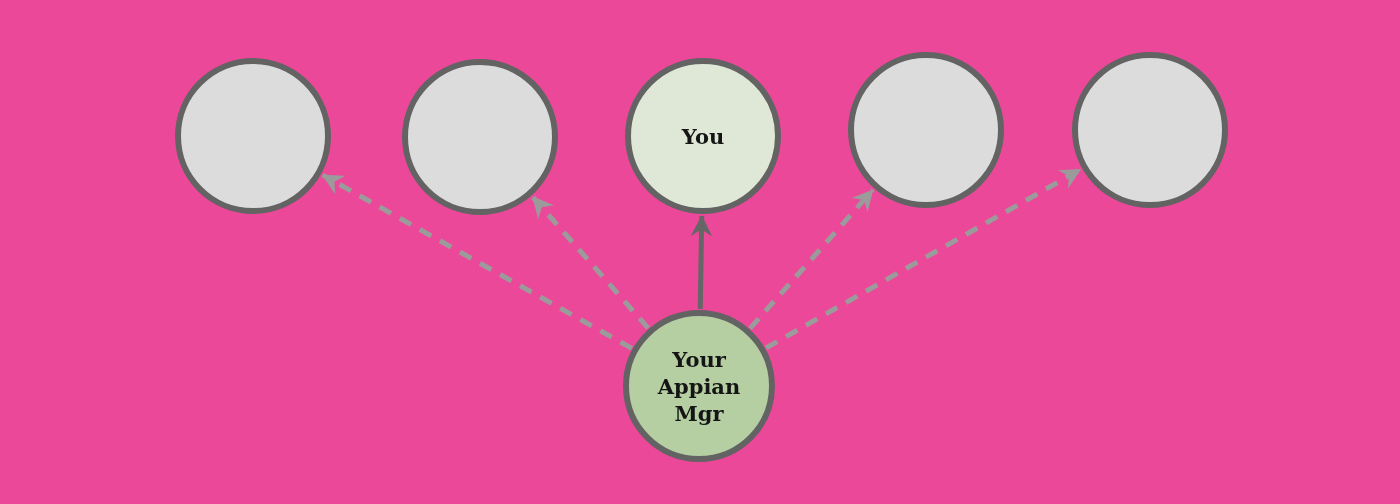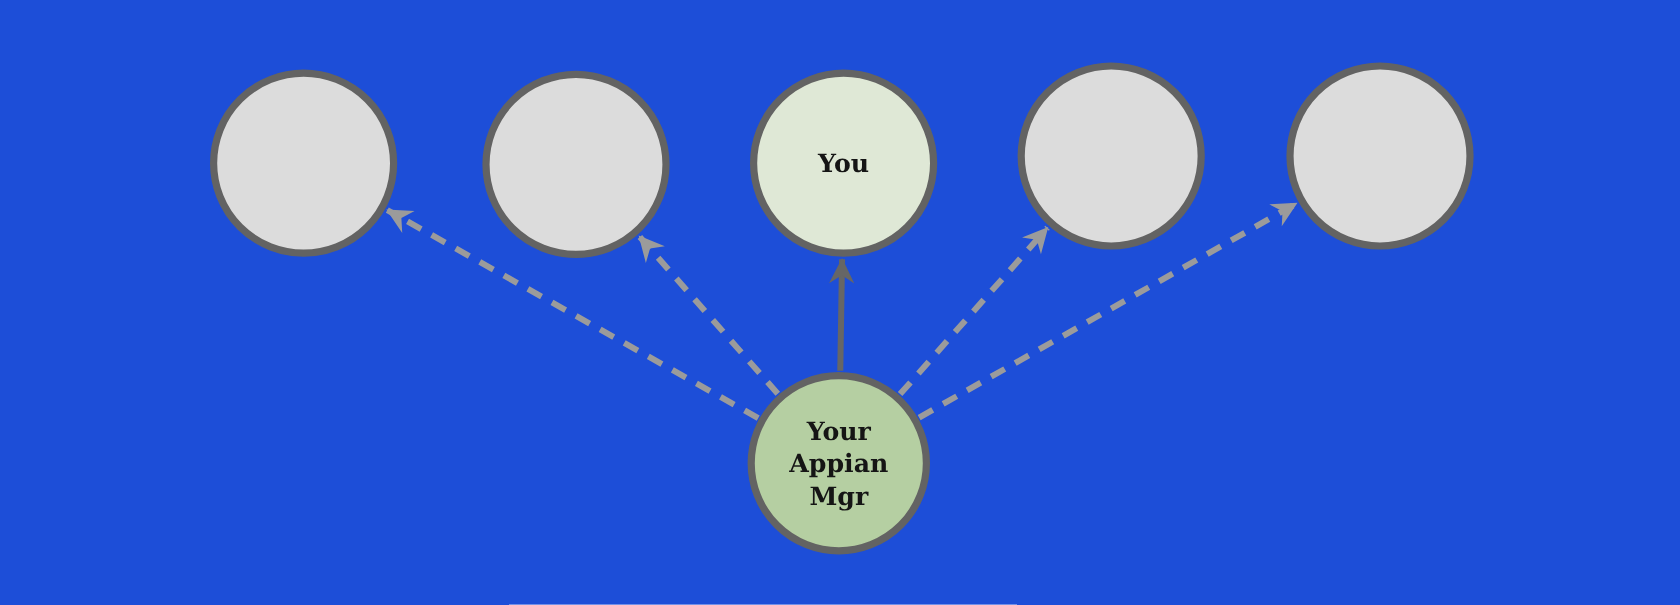--- a/index.html
+++ b/index.html
@@ -5,21 +5,21 @@
   html, body {
     margin: 0;
     padding: 0;
     background: #ffffff;
     font-family: "DejaVu Serif", "Liberation Serif", serif;
   }
   .stage {
     position: relative;
     width: 1400px;
     height: 504px;
-    background: #1d4ed8;
+    background: #ec4899;
     overflow: hidden;
   }
   svg { display: block; }
   .node-circle {
     stroke-width: 6px;
   }
   .node-label {
     font-family: "DejaVu Serif", "Liberation Serif", serif;
     font-weight: bold;
     font-size: 21px;

